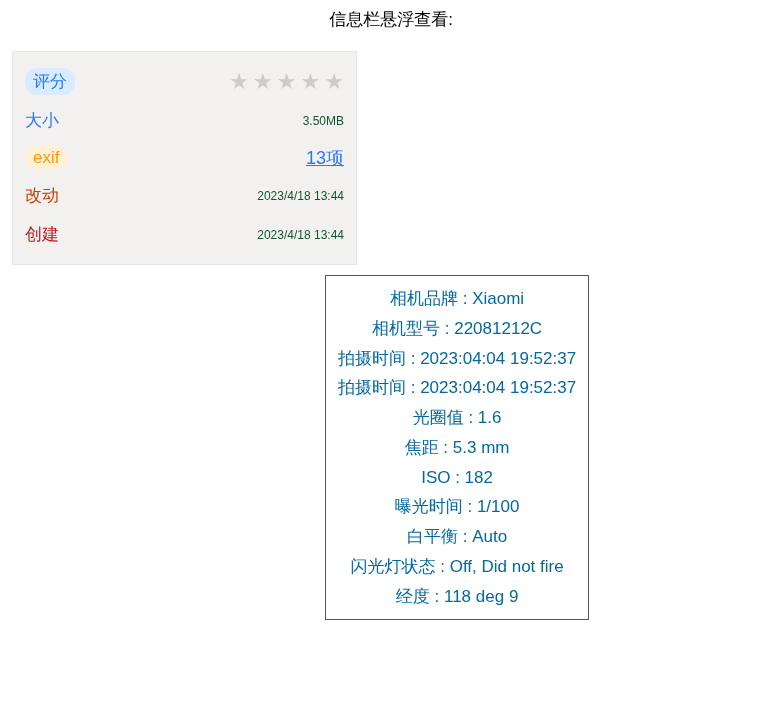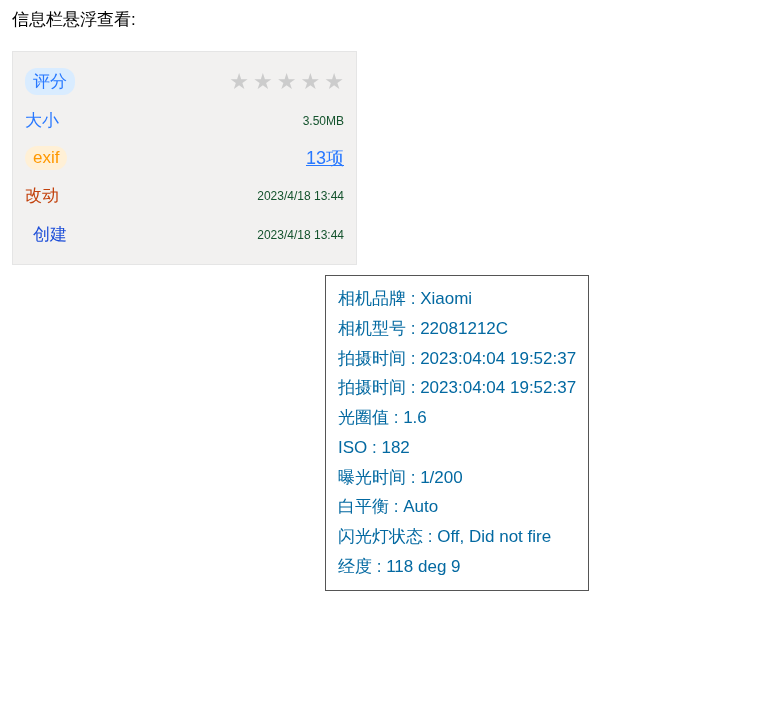--- a/index.html
+++ b/index.html
@@ -1,18 +1,19 @@
 <!DOCTYPE html>
 <html><head>
   <meta charset="utf-8">
   <style>
     * {
       box-sizing: border-box;
       margin: 0;
       padding: 0;
+      text-align: center;
     }
     body {
       font-family: "Microsoft YaHei", "PingFang SC", sans-serif;
       font-size: 16px;
       background: #fff;
       color: #333;
       width: 782px;
       height: 711px;
       position: relative;
     }
@@ -57,23 +58,22 @@
     }
     .tag-exif {
       background: #fff0d6;
       color: #ff9800;
     }
     .tag-modified {
       color: #c2410c;
       padding: 2px 0;
     }
     .tag-created {
-      color: #1d4ed8;
+      color: #b91c1c;
       padding: 2px 0;
-      margin-left: 8px;
     }
     .stars {
       display: flex;
       gap: 4px;
     }
     .star {
       font-size: 22px;
       color: #ccc;
       cursor: pointer;
     }
@@ -142,18 +142,19 @@
     <span class="value">2023/4/18 13:44</span>
   </div>
 </div>
 
 <div class="tooltip">
   <div class="tooltip-row">相机品牌 : Xiaomi</div>
   <div class="tooltip-row">相机型号 : 22081212C</div>
   <div class="tooltip-row">拍摄时间 : 2023:04:04 19:52:37</div>
   <div class="tooltip-row">拍摄时间 : 2023:04:04 19:52:37</div>
   <div class="tooltip-row">光圈值 : 1.6</div>
+  <div class="tooltip-row">焦距 : 5.3 mm</div>
   <div class="tooltip-row">ISO : 182</div>
-  <div class="tooltip-row">曝光时间 : 1/200</div>
+  <div class="tooltip-row">曝光时间 : 1/100</div>
   <div class="tooltip-row">白平衡 : Auto</div>
   <div class="tooltip-row">闪光灯状态 : Off, Did not fire</div>
   <div class="tooltip-row">经度 : 118 deg 9</div>
 </div>
 
 </body></html>

